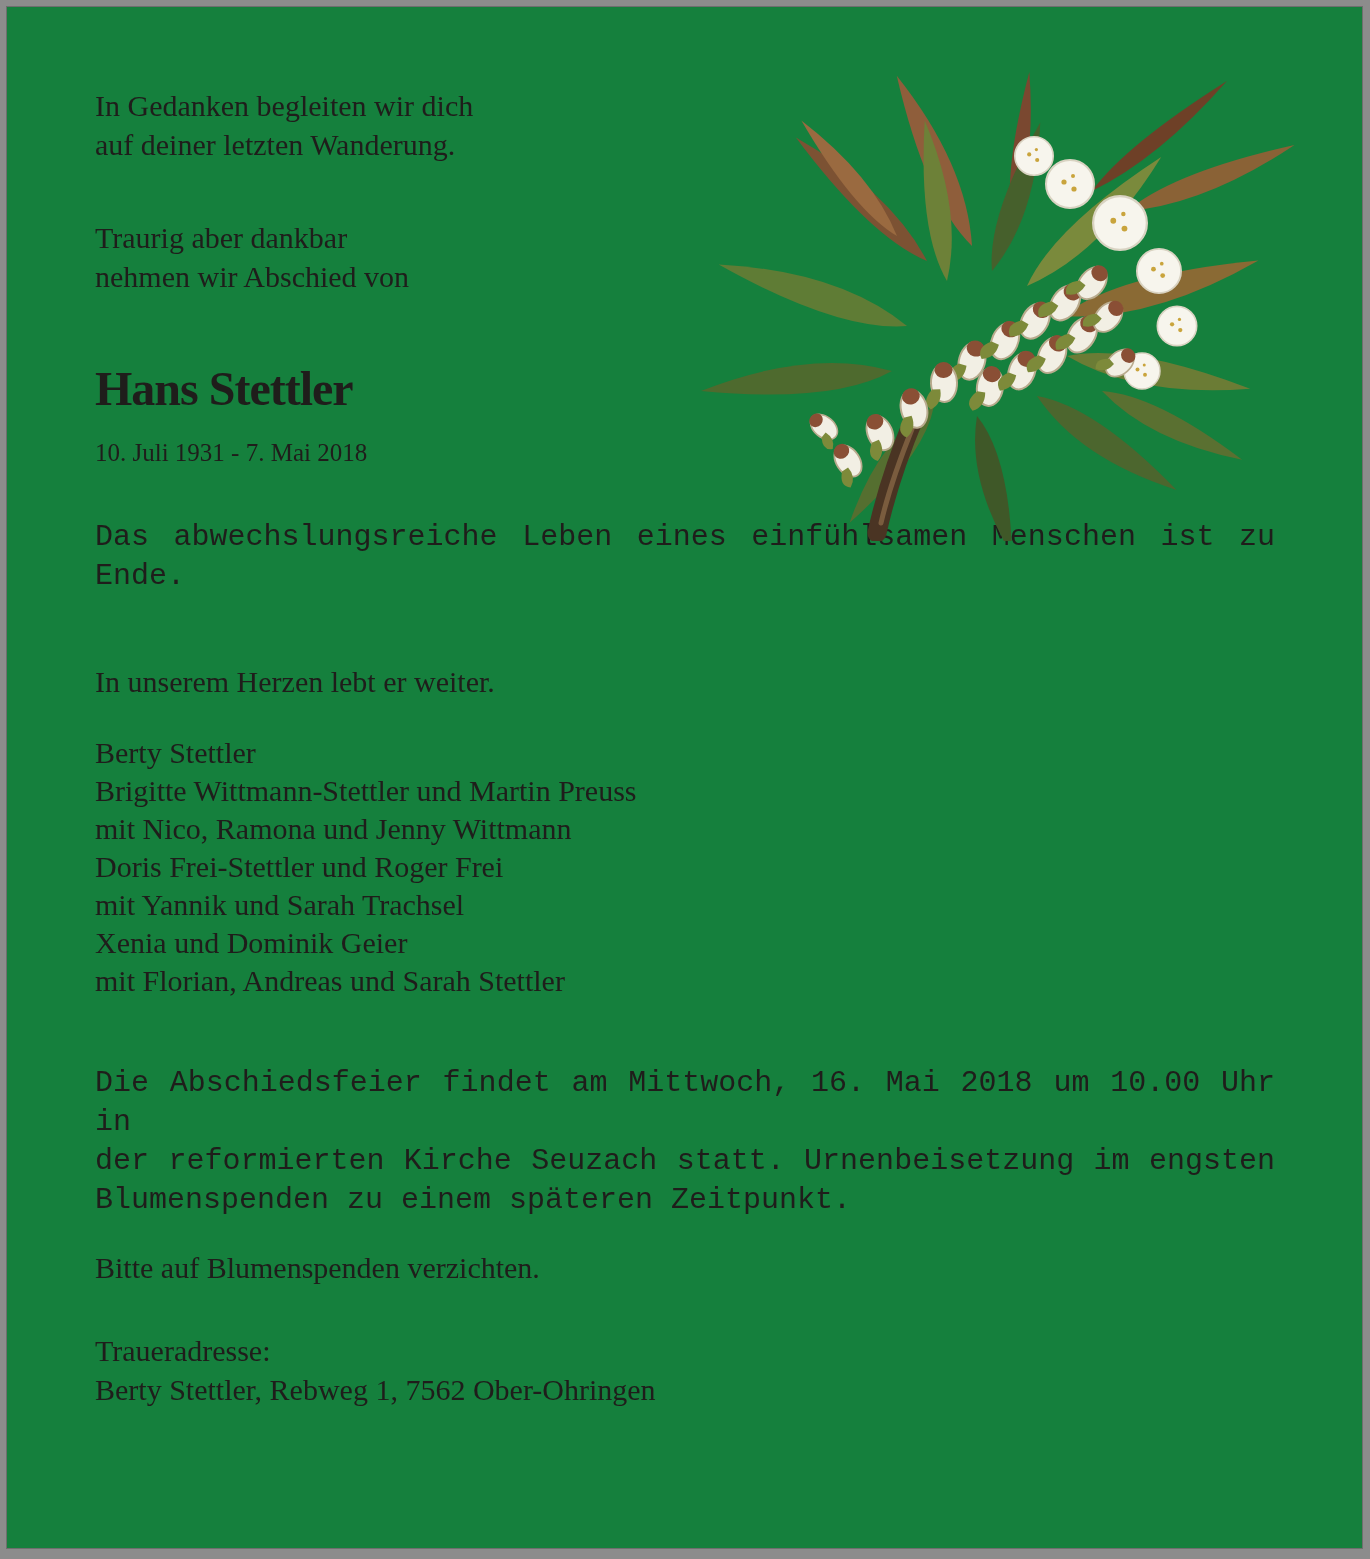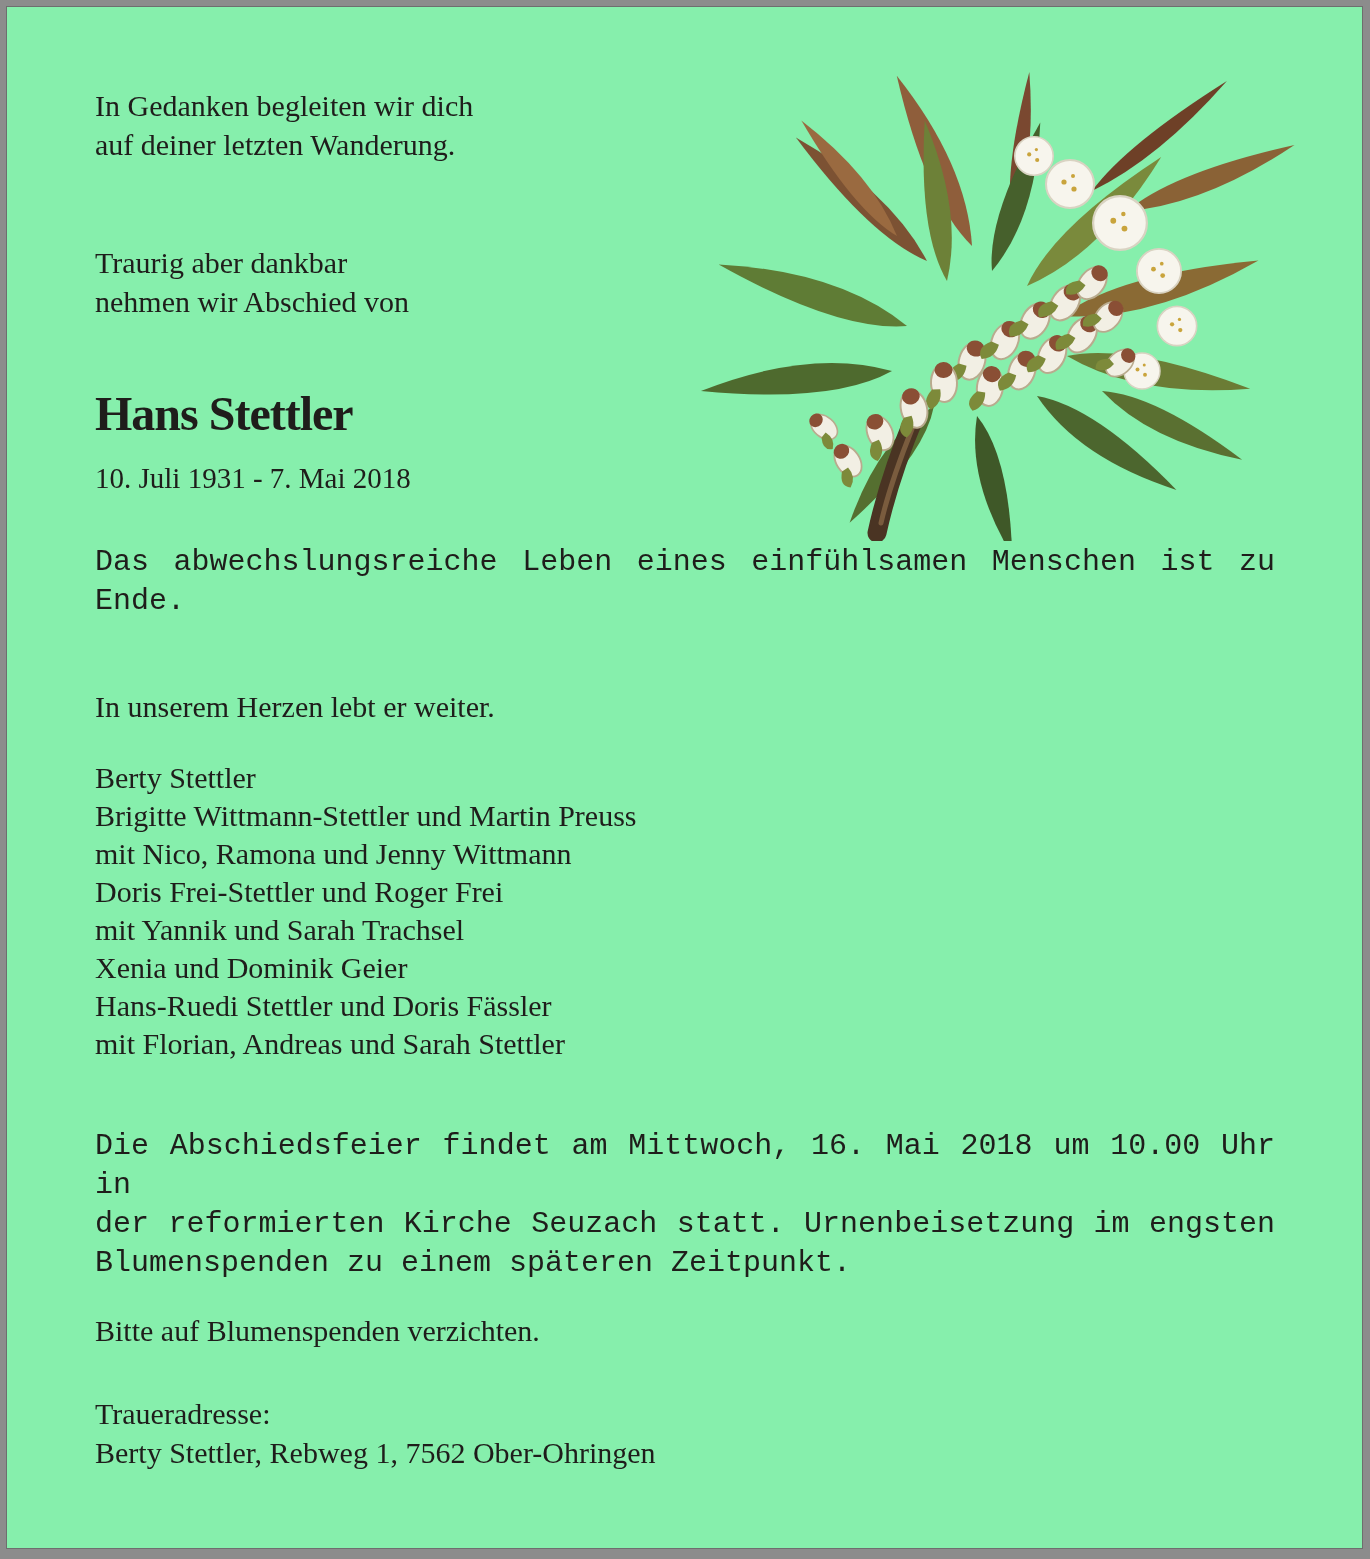--- a/index.html
+++ b/index.html
@@ -11,37 +11,37 @@
   .frame {
     width: 1370px; height: 1559px;
     box-sizing: border-box;
     padding: 7px 8px 11px 7px;
     background: #8c8c8c;
   }
   .page {
     position: relative;
     width: 100%; height: 100%;
     box-sizing: border-box;
-    background: #86efac;
+    background: #15803d;
     box-shadow: 0 0 0 1px #6e6e6e;
     padding: 79px 87px 0 88px;
     color: #1f1d1b;
     overflow: hidden;
   }
   .t { font-size: 30px; line-height: 39px; }
   .opening { }
-  .intro { margin-top: 79px; }
+  .intro { margin-top: 54px; }
   .name {
     margin: 56px 0 0 0;
     font-size: 48px;
     line-height: 74px;
     font-weight: 700;
     letter-spacing: -1px;
   }
-  .dates { font-size: 29px; line-height: 42px; margin-top: 6px; }
+  .dates { font-size: 25px; line-height: 42px; margin-top: 6px; }
   .para { margin-top: 44px; }
   .jline { text-align: justify; text-align-last: justify; font-family: Liberation Mono, monospace; }
   .jline.last { text-align: justify; text-align-last: left; }
   .memorial { margin-top: 66px; }
   .family { margin-top: 33px; font-family: Liberation Serif, serif; }
   .family div { line-height: 38px; }
   .ceremony { margin-top: 64px; }
   .flowers-note { margin-top: 28px; }
   .address-block { margin-top: 44px; }
   .bouquet {
@@ -76,21 +76,20 @@
 
     <div class="t memorial">In unserem Herzen lebt er weiter.</div>
 
     <div class="t family">
       <div>Berty Stettler</div>
       <div>Brigitte Wittmann-Stettler und Martin Preuss</div>
       <div>mit Nico, Ramona und Jenny Wittmann</div>
       <div>Doris Frei-Stettler und Roger Frei</div>
       <div>mit Yannik und Sarah Trachsel</div>
       <div>Xenia und Dominik Geier</div>
-      <div>Hans-Ruedi Stettler und Doris Fässler</div>
       <div>mit Florian, Andreas und Sarah Stettler</div>
     </div>
 
     <div class="t ceremony">
       <div class="jline">Die Abschiedsfeier findet am Mittwoch, 16. Mai 2018 um 10.00 Uhr in</div>
       <div class="jline">der reformierten Kirche Seuzach statt. Urnenbeisetzung im engsten</div>
       <div class="jline last">Blumenspenden zu einem späteren Zeitpunkt.</div>
     </div>
 
     <div class="t flowers-note">Bitte auf Blumenspenden verzichten.</div>

